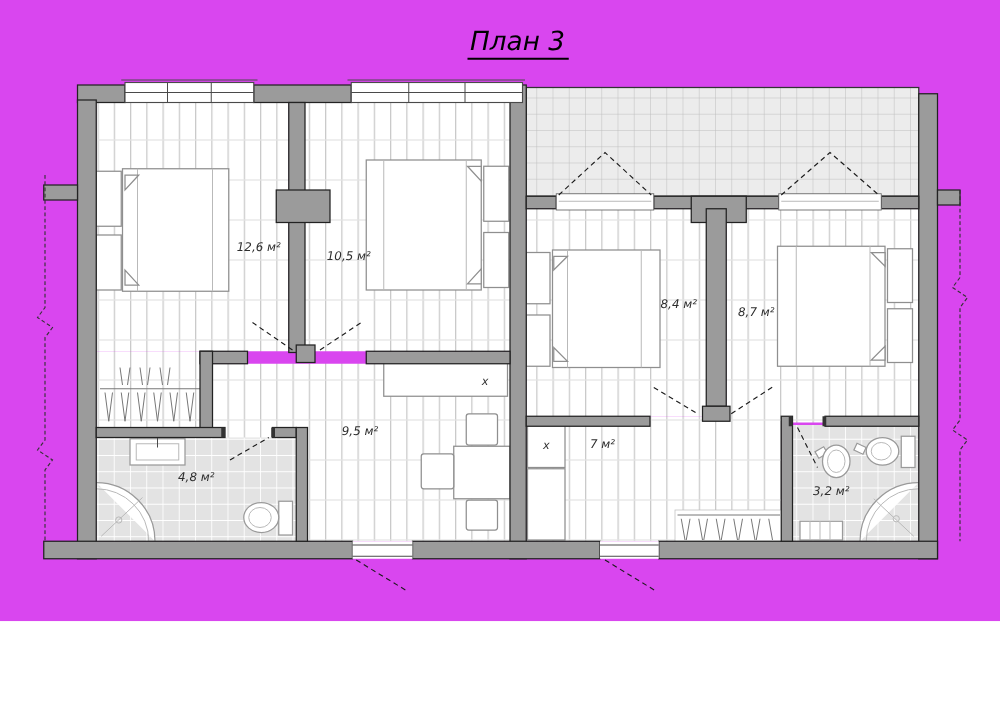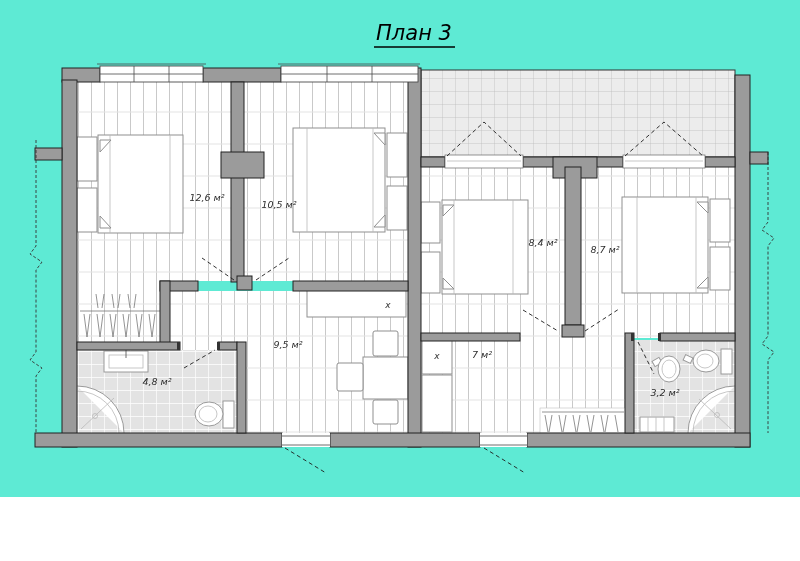--- a/index.html
+++ b/index.html
@@ -1,16 +1,16 @@
 <!DOCTYPE html>
 <html><head>
 <meta charset="utf-8">
 <style>
   html,body{margin:0;padding:0;background:#fff;}
-  .page{position:relative;width:800px;height:497px;background:#5eead4;overflow:hidden;
+  .page{position:relative;width:800px;height:497px;background:#d946ef;overflow:hidden;
         font-family:"DejaVu Sans",sans-serif;}
   .wall{fill:#9b9b9b;stroke:#222;stroke-width:1;}
   .furn{fill:#fff;stroke:#8f8f8f;stroke-width:1;}
   .lite{fill:none;stroke:#b9b9b9;stroke-width:0.8;}
   .fix{fill:#fff;stroke:#9a9a9a;stroke-width:1;}
   .dash{fill:none;stroke:#1c1c1c;stroke-width:0.9;stroke-dasharray:4 3;}
   .thin{fill:none;stroke:#4a4a4a;stroke-width:0.8;}
   .brk{fill:none;stroke:#333;stroke-width:0.9;stroke-dasharray:3 2;}
   .jamb{fill:#333;}
   .hang{fill:none;stroke:#777;stroke-width:0.8;}

